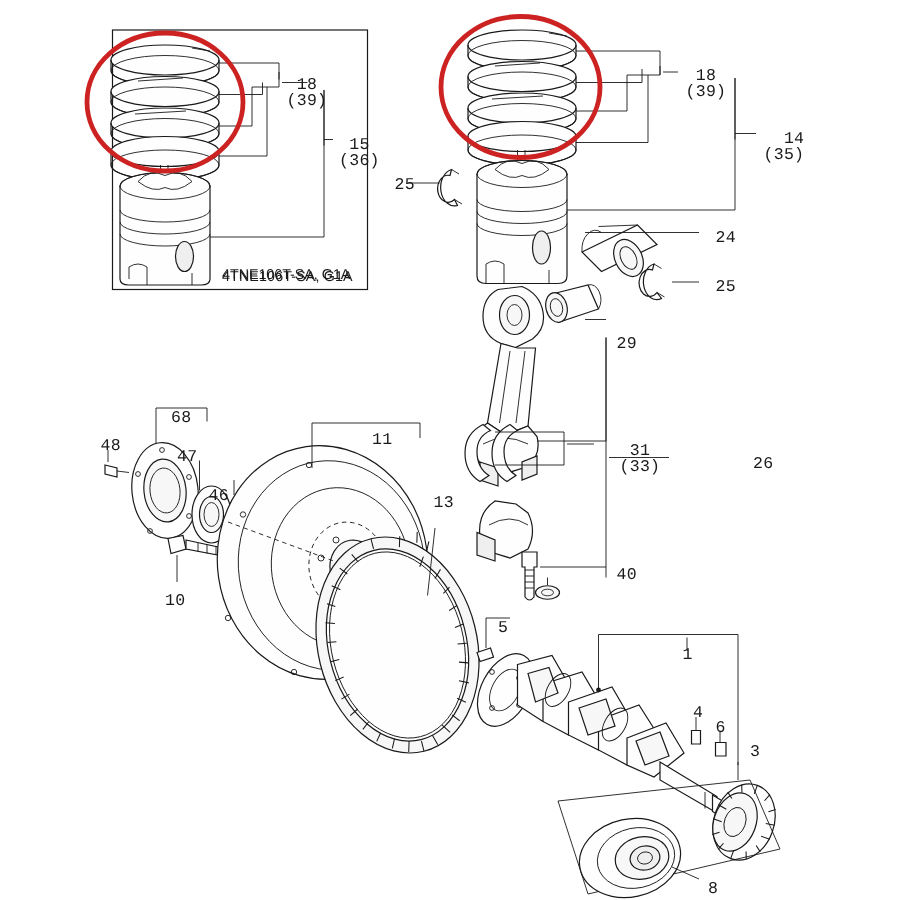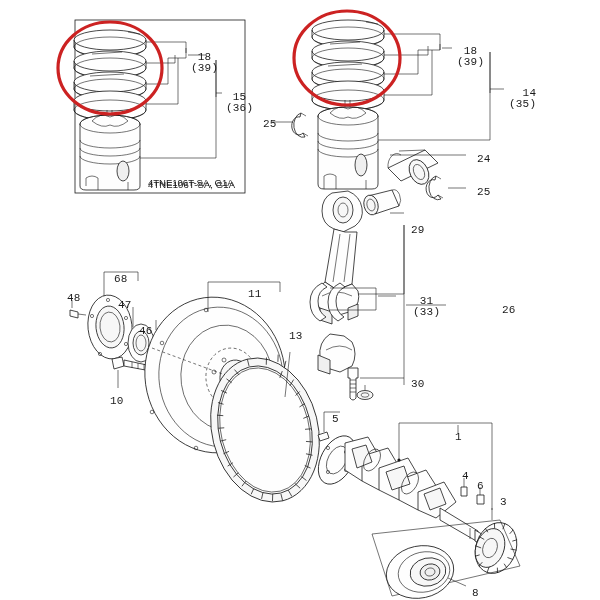--- a/index.html
+++ b/index.html
@@ -394,21 +394,21 @@
 (39)</div>
       <div class="lbl two" style="left: 509px; top: 88px; text-align: right; white-space: pre;">14
 (35)</div>
       <div class="lbl" style="left: 263px; top: 119px; text-align: center; white-space: pre;">25</div>
       <div class="lbl" style="left: 477px; top: 154px; text-align: right; white-space: pre;">24</div>
       <div class="lbl" style="left: 477px; top: 187px; text-align: center; white-space: pre;">25</div>
       <div class="lbl" style="left: 411px; top: 225px; text-align: center; white-space: pre;">29</div>
       <div class="lbl two" style="left: 413px; top: 296px; text-align: center; white-space: pre;">31
 (33)</div>
       <div class="lbl" style="left: 454px; top: 305px; text-align: left; white-space: pre; margin-left: 48px;">26</div>
-      <div class="lbl" style="left: 411px; top: 379px; text-align: center; white-space: pre;">30</div>
+      <div class="lbl" style="left: 411px; top: 379px; text-align: center; white-space: pre;">40</div>
       <div class="lbl" style="left: 114px; top: 274px; text-align: center; white-space: pre;">68</div>
       <div class="lbl" style="left: 118px; top: 300px; text-align: center; white-space: pre;">47</div>
       <div class="lbl" style="left: 139px; top: 326px; text-align: left; white-space: pre;">46</div>
       <div class="lbl" style="left: 67px; top: 293px; text-align: center; white-space: pre;">48</div>
       <div class="lbl" style="left: 110px; top: 396px; text-align: right; white-space: pre;">10</div>
       <div class="lbl" style="left: 248px; top: 289px; text-align: center; white-space: pre;">11</div>
       <div class="lbl" style="left: 289px; top: 331px; text-align: center; white-space: pre;">13</div>
       <div class="lbl" style="left: 332px; top: 414px; text-align: center; white-space: pre;">5</div>
       <div class="lbl" style="left: 455px; top: 432px; text-align: center; white-space: pre;">1</div>
       <div class="lbl" style="left: 462px; top: 471px; text-align: center; white-space: pre;">4</div>

